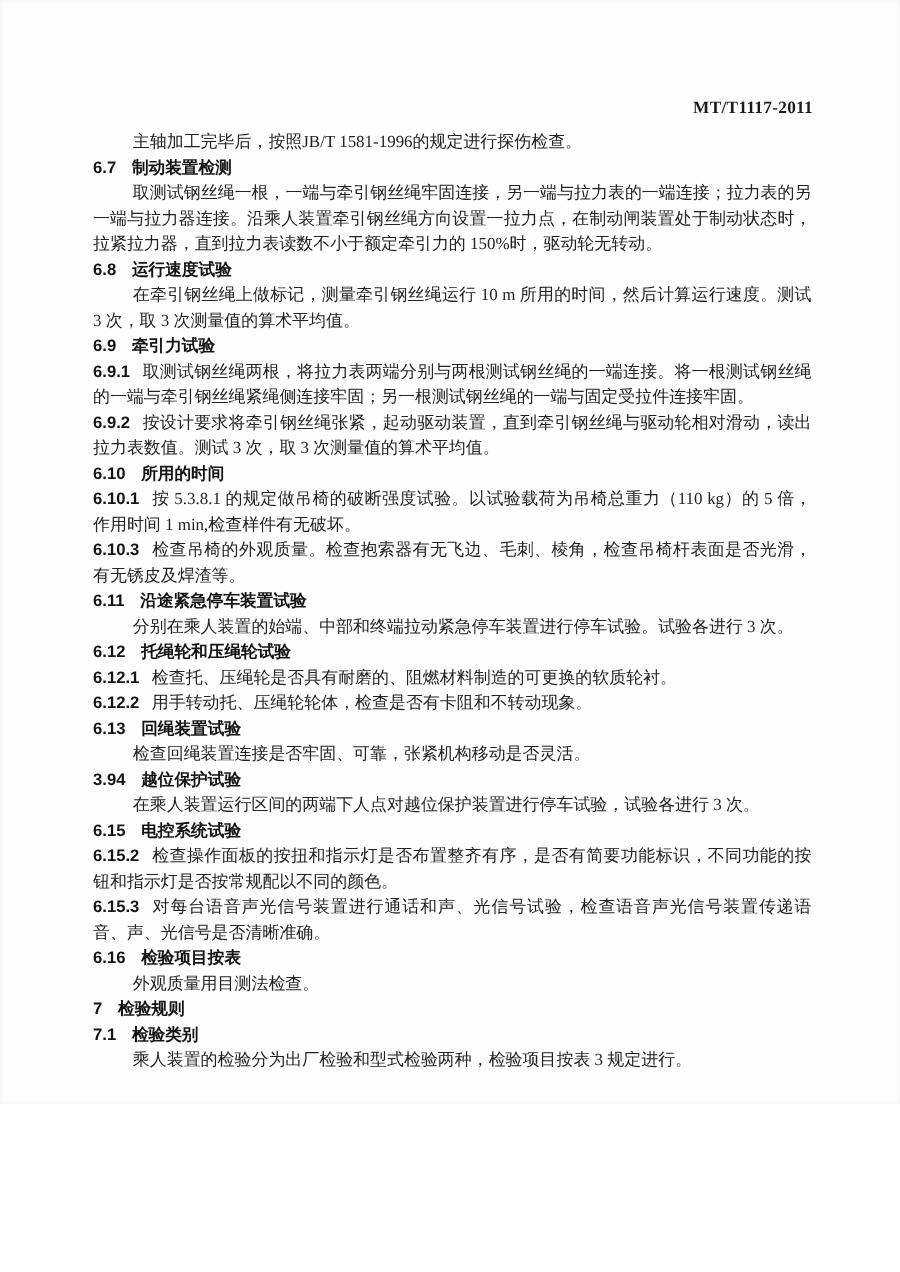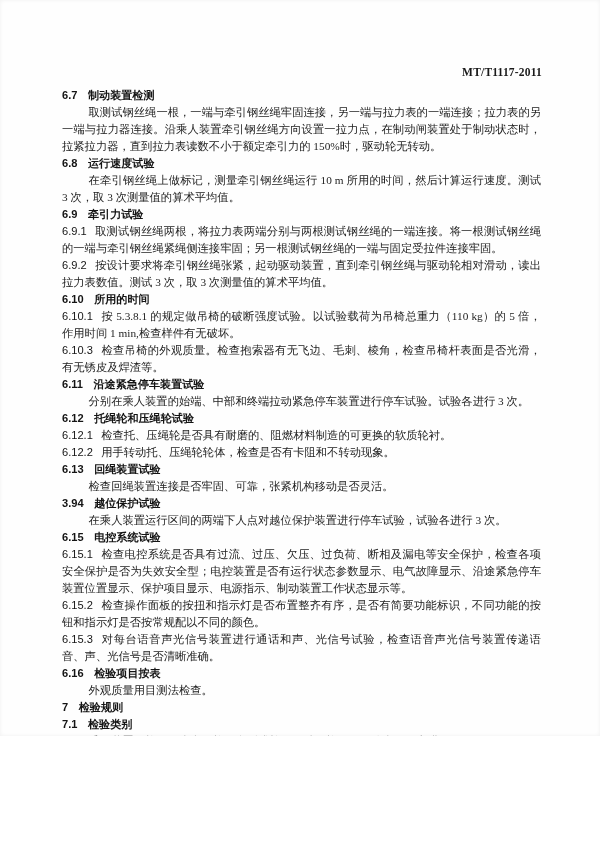--- a/index.html
+++ b/index.html
@@ -40,61 +40,61 @@
     font-weight: bold;
     font-family: Liberation Sans, sans-serif;
     font-size: 11.1px;
     color: #141414;
     text-indent: 0;
   }
   .heading .h-num, .chapter .h-num { margin-right: 0.95em; }
   .chapter { margin: 8px 0 5px 0; }
   .clause { text-indent: 0; }
   .clause .c-num {
-    font-weight: normal;
+    font-weight: bold;
     font-family: "Liberation Sans", "DejaVu Sans", sans-serif;
     font-size: 11.1px;
     margin-right: 0.75em;
     color: #141414;
   }
   .page-number {
     position: absolute;
     top: 785px; left: 516px;
     font-size: 11.5px;
     color: #222222;
   }
 </style>
 </head>
 <body>
 
 <div class="page">
   <div class="doc-header">MT/T1117-2011</div>
 
   <div class="doc-content" id="doc-content">
+      <p class="para">主轴加工完毕后，按照JB/T 1581-1996的规定进行探伤检查。</p>
       <p class="heading"><span class="h-num">6.7</span><span class="h-title">制动装置检测</span></p>
       <p class="para">取测试钢丝绳一根，一端与牵引钢丝绳牢固连接，另一端与拉力表的一端连接；拉力表的另一端与拉力器连接。沿乘人装置牵引钢丝绳方向设置一拉力点，在制动闸装置处于制动状态时，拉紧拉力器，直到拉力表读数不小于额定牵引力的 150%时，驱动轮无转动。</p>
       <p class="heading"><span class="h-num">6.8</span><span class="h-title">运行速度试验</span></p>
       <p class="para">在牵引钢丝绳上做标记，测量牵引钢丝绳运行 10 m 所用的时间，然后计算运行速度。测试 3 次，取 3 次测量值的算术平均值。</p>
       <p class="heading"><span class="h-num">6.9</span><span class="h-title">牵引力试验</span></p>
       <p class="clause"><span class="c-num">6.9.1</span>取测试钢丝绳两根，将拉力表两端分别与两根测试钢丝绳的一端连接。将一根测试钢丝绳的一端与牵引钢丝绳紧绳侧连接牢固；另一根测试钢丝绳的一端与固定受拉件连接牢固。</p>
       <p class="clause"><span class="c-num">6.9.2</span>按设计要求将牵引钢丝绳张紧，起动驱动装置，直到牵引钢丝绳与驱动轮相对滑动，读出拉力表数值。测试 3 次，取 3 次测量值的算术平均值。</p>
       <p class="heading"><span class="h-num">6.10</span><span class="h-title">所用的时间</span></p>
       <p class="clause"><span class="c-num">6.10.1</span>按 5.3.8.1 的规定做吊椅的破断强度试验。以试验载荷为吊椅总重力（110 kg）的 5 倍，作用时间 1 min,检查样件有无破坏。</p>
       <p class="clause"><span class="c-num">6.10.3</span>检查吊椅的外观质量。检查抱索器有无飞边、毛刺、棱角，检查吊椅杆表面是否光滑，有无锈皮及焊渣等。</p>
       <p class="heading"><span class="h-num">6.11</span><span class="h-title">沿途紧急停车装置试验</span></p>
       <p class="para">分别在乘人装置的始端、中部和终端拉动紧急停车装置进行停车试验。试验各进行 3 次。</p>
       <p class="heading"><span class="h-num">6.12</span><span class="h-title">托绳轮和压绳轮试验</span></p>
       <p class="clause"><span class="c-num">6.12.1</span>检查托、压绳轮是否具有耐磨的、阻燃材料制造的可更换的软质轮衬。</p>
       <p class="clause"><span class="c-num">6.12.2</span>用手转动托、压绳轮轮体，检查是否有卡阻和不转动现象。</p>
       <p class="heading"><span class="h-num">6.13</span><span class="h-title">回绳装置试验</span></p>
       <p class="para">检查回绳装置连接是否牢固、可靠，张紧机构移动是否灵活。</p>
       <p class="heading"><span class="h-num">3.94</span><span class="h-title">越位保护试验</span></p>
       <p class="para">在乘人装置运行区间的两端下人点对越位保护装置进行停车试验，试验各进行 3 次。</p>
       <p class="heading"><span class="h-num">6.15</span><span class="h-title">电控系统试验</span></p>
-      <p class="clause"><span class="c-num">6.15.1</span>检查电控系统是否具有过流、过压、欠压、过负荷、断相及漏电等安全保护，检查各项安全保护是否为失效安全型；电控装置是否有运行状态参数显示、电气故障显示、沿途紧急停车装置位置显示、保护项目显示、电源指示、制动装置工作状态显示等。</p>
       <p class="clause"><span class="c-num">6.15.2</span>检查操作面板的按扭和指示灯是否布置整齐有序，是否有简要功能标识，不同功能的按钮和指示灯是否按常规配以不同的颜色。</p>
       <p class="clause"><span class="c-num">6.15.3</span>对每台语音声光信号装置进行通话和声、光信号试验，检查语音声光信号装置传递语音、声、光信号是否清晰准确。</p>
       <p class="heading"><span class="h-num">6.16</span><span class="h-title">检验项目按表</span></p>
       <p class="para">外观质量用目测法检查。</p>
       <p class="chapter"><span class="h-num">7</span><span class="h-title">检验规则</span></p>
       <p class="heading"><span class="h-num">7.1</span><span class="h-title">检验类别</span></p>
       <p class="para">乘人装置的检验分为出厂检验和型式检验两种，检验项目按表 3 规定进行。</p>
     </div>
 
   <div class="page-number">7</div>

